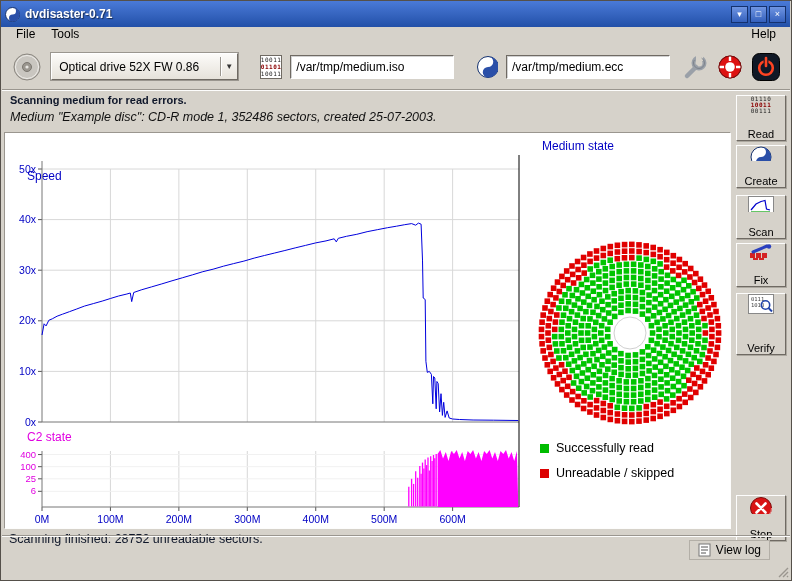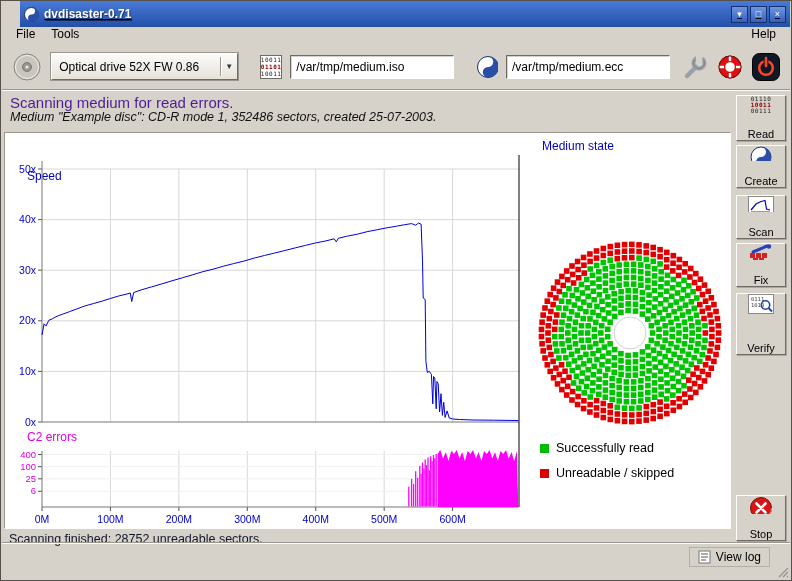--- a/index.html
+++ b/index.html
@@ -4,23 +4,23 @@
 <style>
   * { box-sizing: border-box; margin: 0; padding: 0; }
   body { font-family: "Liberation Sans", sans-serif; background: #666; }
   #window {
     position: relative; width: 792px; height: 581px;
     background: #d6d2ca; overflow: hidden;
     border: 1px solid #55504a;
   }
   
   .titlebar {
-    position: absolute; left: 19px; top: 0; right: 1px; height: 22px;
+    position: absolute; left: 0; top: 0; right: 1px; height: 22px;
     background: linear-gradient(to bottom, #4a7ad8, #2250a8);
-    display: flex; align-items: center; padding: 13px 4px; gap: 5px; text-decoration: underline;
+    display: flex; align-items: center; padding: 13px 4px; gap: 5px;
   }
   .title-text { color: #fff; font-size: 12px; font-weight: bold; text-shadow: 1px 1px 1px rgba(0,0,0,.55); }
   .win-btns { margin-left: auto; display: flex; gap: 2px; }
   .win-btn {
     width: 17px; height: 17px; font-size: 9px; line-height: 1;
     color: #fff; background: linear-gradient(#6f95e2, #34five);
     background: linear-gradient(#6f95e2, #3460bd);
     border: 1px solid #14316e; display: flex; align-items: center; justify-content: center;
     cursor: default;
   }
@@ -56,21 +56,21 @@
   .entry {
     width: 164px; height: 24px; background: #fff; font-size: 12px; padding: 0 5px;
     border: 1px solid; border-color: #6f6a63 #fff #fff #6f6a63;
     box-shadow: inset 1px 1px 0 rgba(0,0,0,.18);
     font-family: "Liberation Sans", sans-serif;
   }
   .tool-right { margin-left: auto; display: flex; gap: 4px; }
   .flat-btn { width: 32px; height: 34px; background: transparent; border: none; display: flex; align-items: center; justify-content: center; }
   .toolbar-sep { position: absolute; left: 1px; right: 1px; top: 88px; height: 2px; border-top: 1px solid #9a968f; border-bottom: 1px solid #fdfdfc; }
   
-  .info1 { position: absolute; left: 9px; top: 93px; font-size: 15px; color: #4c1d95; }
+  .info1 { position: absolute; left: 9px; top: 93px; font-size: 11px; color: #0f172a; font-weight: bold; }
   .info2 { position: absolute; left: 9px; top: 109px; font-size: 12.5px; font-style: italic; color: #111; }
   
   .chart-panel {
     position: absolute; left: 3px; top: 131px; width: 727px; height: 397px;
     background: #fff;
     border: 1px solid; border-color: #9a968f #fdfdfc #fdfdfc #9a968f;
   }
   .chart-title { position: absolute; font-size: 12px; color: #0000c4; }
   #speed-title { left: 22px; top: 6px; margin-top: 30px; }
   #medium-title { left: 537px; top: 6px; }
@@ -85,21 +85,21 @@
     position: absolute; left: 4px; width: 50px;
     background: #d6d2ca; border: 1px solid; border-color: #fdfdfc #6f6a63 #6f6a63 #fdfdfc;
     box-shadow: 1px 1px 0 #aca89f;
     display: flex; flex-direction: column; align-items: center; justify-content: space-between; gap: 14px;
     font-size: 11px; color: #000; font-family: "Liberation Sans", sans-serif;
   }
   .bin-block { display: flex; flex-direction: column; align-items: center; }
   
   .footer-status { position: absolute; left: 8px; top: 531px; font-size: 12.5px; color: #0f172a; }
   .statusbar {
-    position: absolute; left: 1px; right: 1px; bottom: 1px; height: 37px;
+    position: absolute; left: 1px; right: 1px; bottom: 1px; height: 44px;
     border-top: 1px solid #9a968f; box-shadow: inset 0 1px 0 #fdfdfc;
     display: flex; align-items: center;
   }
   .viewlog-btn {
     position: absolute; right: 20px; top: 4px; height: 20px; padding: 0 8px;
     background: #d6d2ca; border: 1px solid #b3afa7;
     display: flex; align-items: center; gap: 5px; font-size: 12px;
   }
   .grip { position: absolute; right: 1px; bottom: 1px; }
 </style>
@@ -186,21 +186,21 @@
     </div>
   </div>
   <div class="toolbar-sep"></div>
 
   <div class="info1">Scanning medium for read errors.</div>
   <div class="info2">Medium "Example disc": CD-R mode 1, 352486 sectors, created 25-07-2003.</div>
 
   <div class="chart-panel">
     <div class="chart-title" id="speed-title">Speed</div>
     <div class="chart-title" id="medium-title">Medium state</div>
-    <div class="chart-title" id="c2-title">C2 errors</div>
+    <div class="chart-title" id="c2-title">C2 state</div>
     <svg id="charts-svg" width="725" height="395">
         <line x1="37" y1="374" x2="37" y2="378" stroke="#555"></line>
         <text x="37" y="390" text-anchor="middle" fill="#0000c4" font-size="10.5px" font-family="Liberation Sans, sans-serif">0M</text>
         <line x1="105.4361549497848" y1="36" x2="105.4361549497848" y2="289" stroke="#d8d8d8"></line>
         <line x1="105.4361549497848" y1="318" x2="105.4361549497848" y2="374" stroke="#d8d8d8"></line>
         <line x1="105.4361549497848" y1="374" x2="105.4361549497848" y2="378" stroke="#555"></line>
         <text x="105.4361549497848" y="390" text-anchor="middle" fill="#0000c4" font-size="10.5px" font-family="Liberation Sans, sans-serif">100M</text>
         <line x1="173.8723098995696" y1="36" x2="173.8723098995696" y2="289" stroke="#d8d8d8"></line>
         <line x1="173.8723098995696" y1="318" x2="173.8723098995696" y2="374" stroke="#d8d8d8"></line>
         <line x1="173.8723098995696" y1="374" x2="173.8723098995696" y2="378" stroke="#555"></line>

